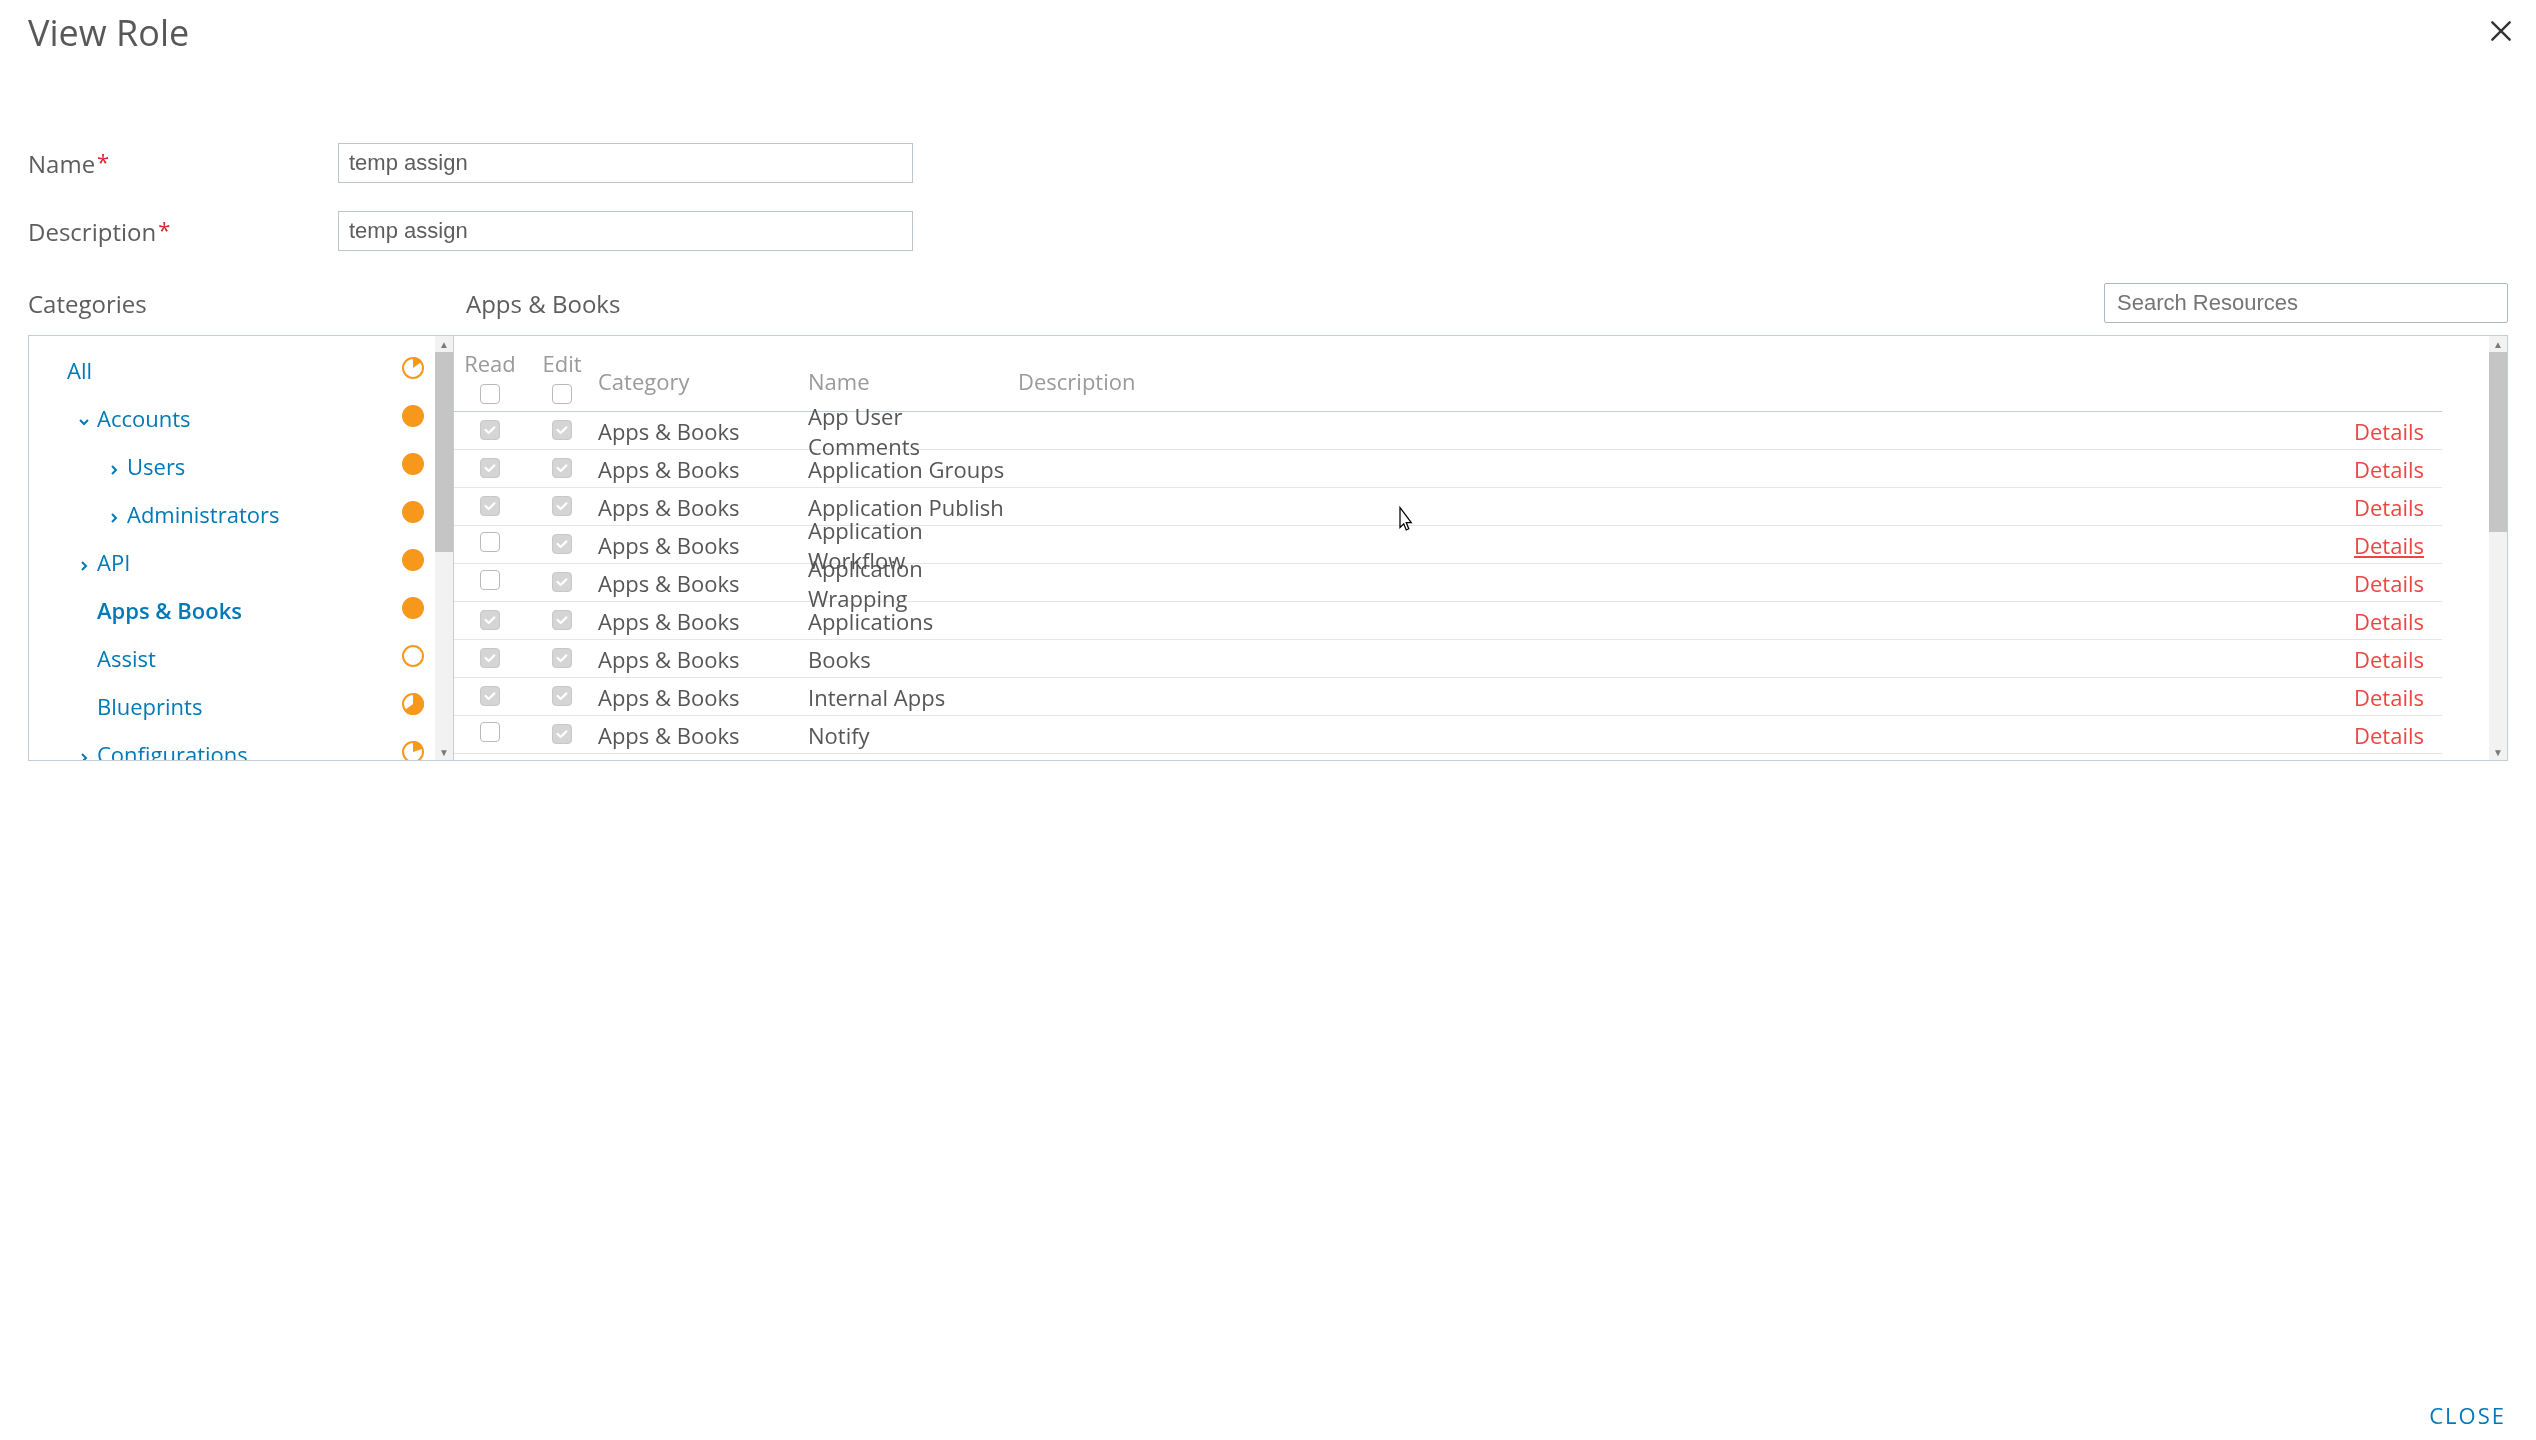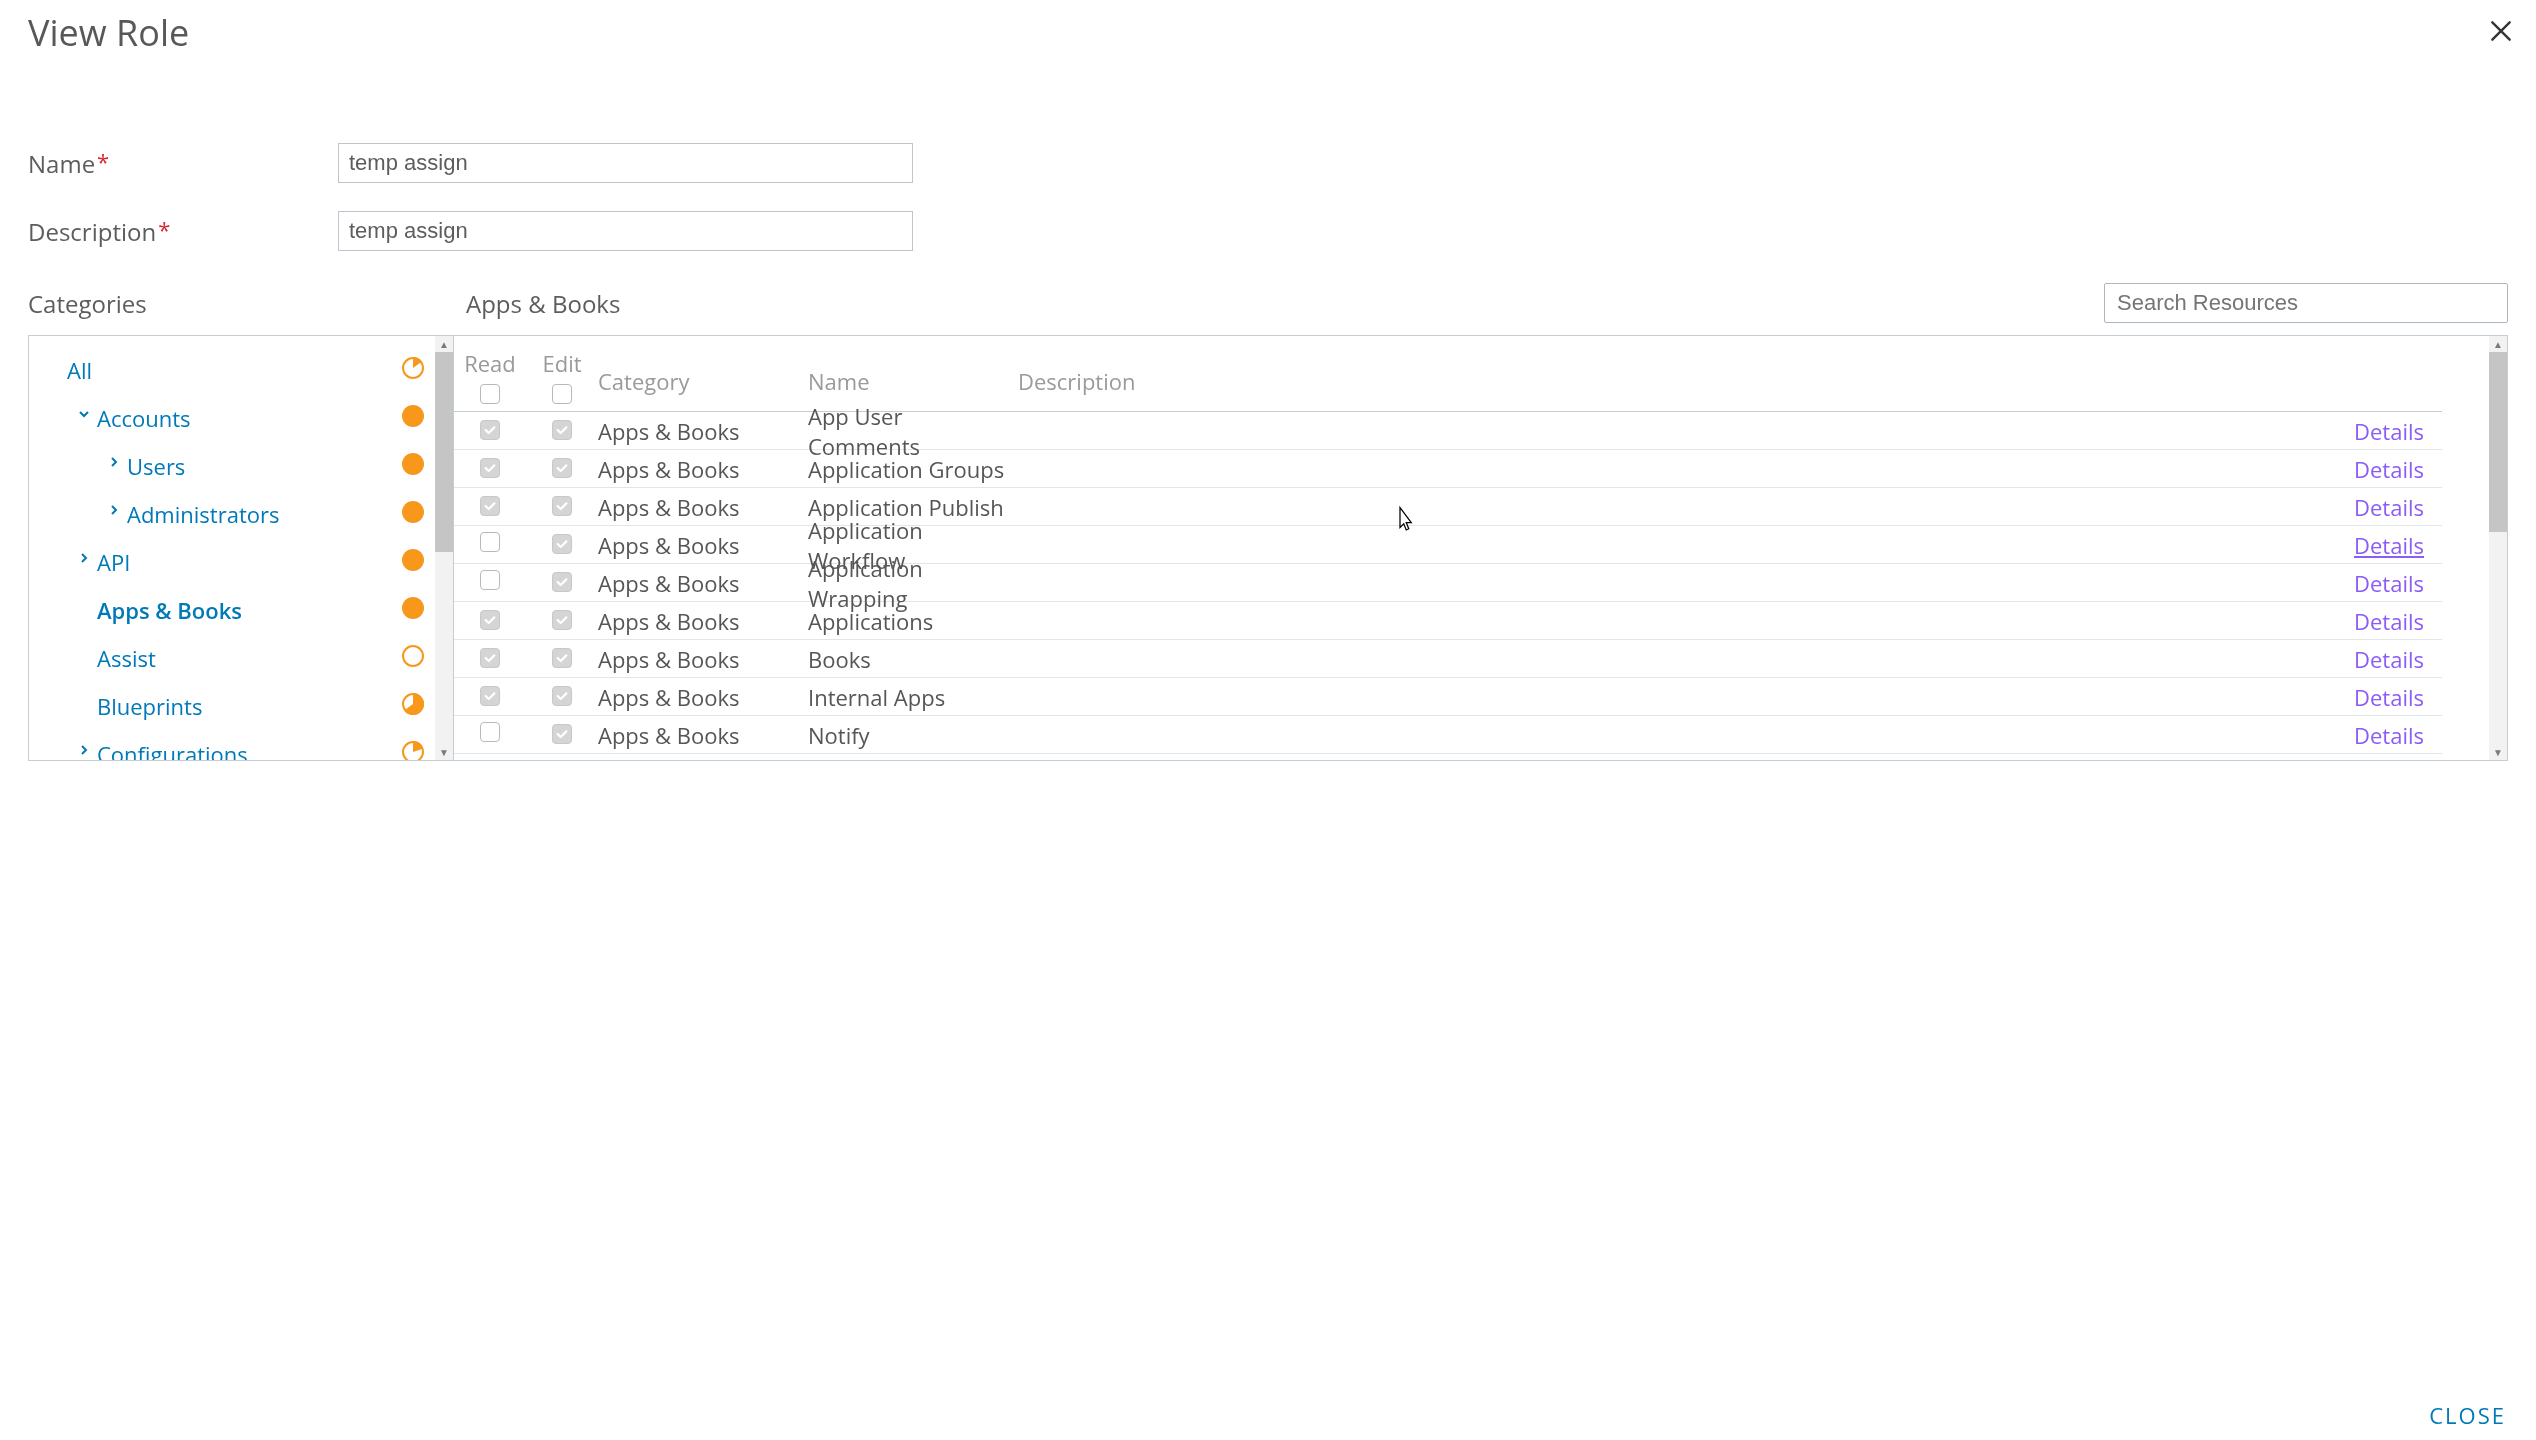--- a/index.html
+++ b/index.html
@@ -128,21 +128,21 @@
   }
   .cat-item {
     display: flex;
     align-items: center;
     justify-content: space-between;
     height: 48px;
     padding-right: 10px;
   }
   .cat-label {
     display: flex;
-    align-items: flex-start;
+    align-items: flex-end;
     gap: 6px;
     font-size: 22px;
     color: #0079b8;
   }
   .cat-label.active {
     font-weight: 600;
   }
   .chev {
     display: inline-block;
     width: 14px;
@@ -207,21 +207,21 @@
     align-items: center;
     height: 38px;
     border-bottom: 1px solid #e1e6ea;
   }
   .trow:nth-child(even){}
   .td {
     font-size: 22px;
     color: #565656;
   }
   .details-link {
-    color: #8b5cf6;
+    color: #ef4444;
     font-size: 22px;
   }
   .details-link.hovered { text-decoration: underline; }
   
   .tbl-scroll {
     width: 18px;
     background: #f2f2f2;
     display: flex;
     flex-direction: column;
     align-items: center;

